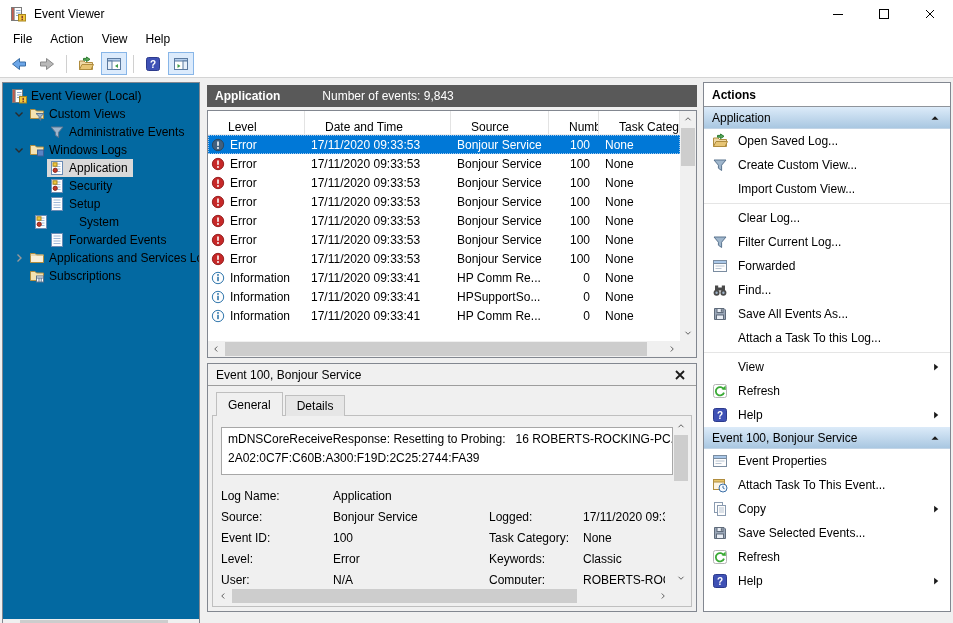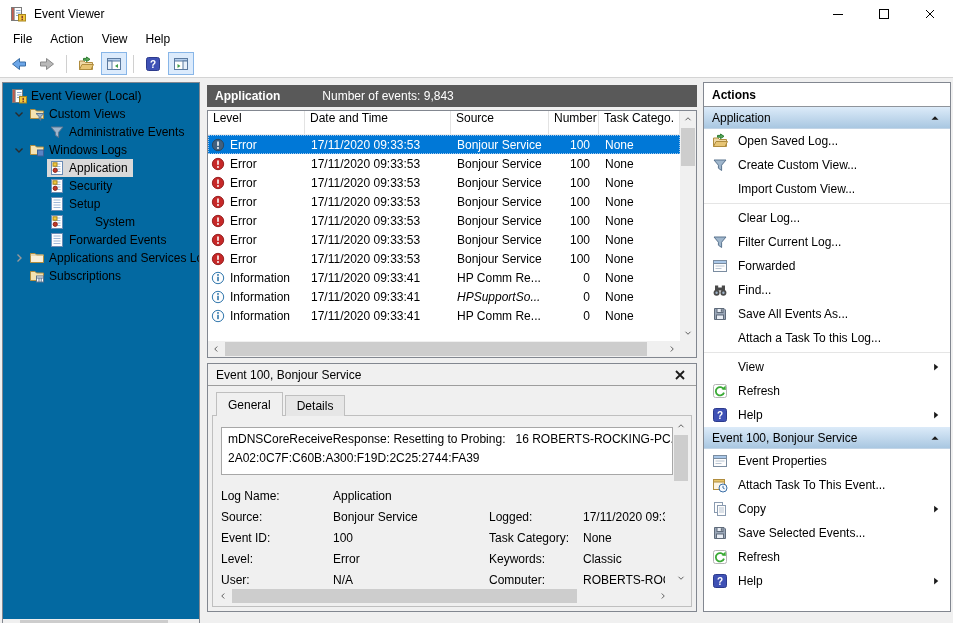--- a/index.html
+++ b/index.html
@@ -33,21 +33,21 @@
 .tree-expander{position:absolute;top:1px;width:16px;height:16px;}
 .tree-content{position:absolute;top:0;height:18px;display:flex;align-items:center;gap:4px;padding:0 5px 0 2px;white-space:nowrap;}
 .tree-row.selected .tree-content{background:var(--tree-selection-bg,#d9d9d9);}
 
 
 .list-titlebar{position:absolute;left:207px;top:85px;width:490px;height:22px;background:var(--list-header-bg,#595959);color:#fff;display:flex;align-items:center;padding-left:8px;}
 .lt-title{font-weight:bold;}
 .lt-sub{margin-left:42px;}
 .list-box{position:absolute;left:207px;top:110px;width:490px;height:248px;background:#fff;border:1px solid var(--pane-border,#828790);}
 .col-headers{position:absolute;left:0;top:0;right:16px;height:24px;display:flex;border-bottom:1px solid #ededed;background:#fff;}
-.col-hdr{height:100%;display:flex;align-items:flex-start;padding-left:5px;border-right:1px solid #e3e3e3;overflow:hidden;white-space:nowrap;}
+.col-hdr{height:100%;display:flex;align-items:flex-end;padding-left:20px;border-right:1px solid #e3e3e3;overflow:hidden;white-space:nowrap;}
 .lv-rows{position:absolute;left:0;top:24px;right:16px;bottom:16px;overflow:hidden;}
 .lv-row{height:19px;display:flex;align-items:center;}
 .lv-row.sel{background:var(--accent-blue,#0078d7);color:#fff;outline:1px dotted #9fc6ec;outline-offset:-1px;}
 .cell{display:flex;align-items:center;height:100%;overflow:hidden;white-space:nowrap;padding-left:6px;}
 .cell.c0{padding-left:3px;gap:5px;}
 .cell.c3{justify-content:flex-end;padding-left:0;padding-right:9px;}
 .lv-icon{width:14px;height:14px;flex:0 0 auto;}
 .lv-icon svg{width:100%;height:100%;display:block;}
 
 
@@ -290,21 +290,21 @@
               <line x1="4.5" y1="4" x2="11.5" y2="4" stroke="#9fb8d8"></line>
               <line x1="4.5" y1="6.5" x2="11.5" y2="6.5" stroke="#9fb8d8"></line>
               <line x1="4.5" y1="9" x2="11.5" y2="9" stroke="#9fb8d8"></line>
               <line x1="4.5" y1="11.5" x2="11.5" y2="11.5" stroke="#9fb8d8"></line>
             </svg>
           </span>
           <span class="tree-label">Setup</span>
         </span>
       </div>
       <div class="tree-row">
-        <span class="tree-content" style="left: 44px; gap: 30px;">
+        <span class="tree-content" style="left: 28px; gap: 30px;">
           <span class="icon">
             <svg viewBox="0 0 16 16">
               <rect x="2.5" y="1.5" width="11" height="13" fill="#fdfdfd" stroke="#6b8cb5"></rect>
               <line x1="4.5" y1="4" x2="11.5" y2="4" stroke="#9fb8d8"></line>
               <line x1="4.5" y1="6.5" x2="11.5" y2="6.5" stroke="#9fb8d8"></line>
               <line x1="4.5" y1="9" x2="11.5" y2="9" stroke="#9fb8d8"></line>
               <line x1="4.5" y1="11.5" x2="11.5" y2="11.5" stroke="#9fb8d8"></line>
               <rect x="4" y="2.8" width="4" height="3.4" fill="#f3c93e" stroke="#a8861c"></rect>
               <circle cx="6.2" cy="10.3" r="2.1" fill="#c0392b" stroke="#8e2417"></circle>
             </svg>
@@ -595,21 +595,21 @@
               <circle cx="8" cy="8" r="6.5" fill="#fdfdfd" stroke="#1464a0"></circle>
               <rect x="7.2" y="6.6" width="1.6" height="5" fill="#1464a0"></rect>
               <circle cx="8" cy="4.5" r="1" fill="#1464a0"></circle>
             </svg>
           </span>
           <span>Information</span>
         </div>
         <div class="cell c1" style="width: 146px;">
           <span>17/11/2020 09:33:41</span>
         </div>
-        <div class="cell c2" style="width: 98px; font-style: italic;">
+        <div class="cell c2" style="width: 98px;">
           <span>HPSupportSo...</span>
         </div>
         <div class="cell c3" style="width: 50px;">
           <span>0</span>
         </div>
         <div class="cell c4" style="width: 81px;">
           <span>None</span>
         </div>
       </div>
       <div class="lv-row">

